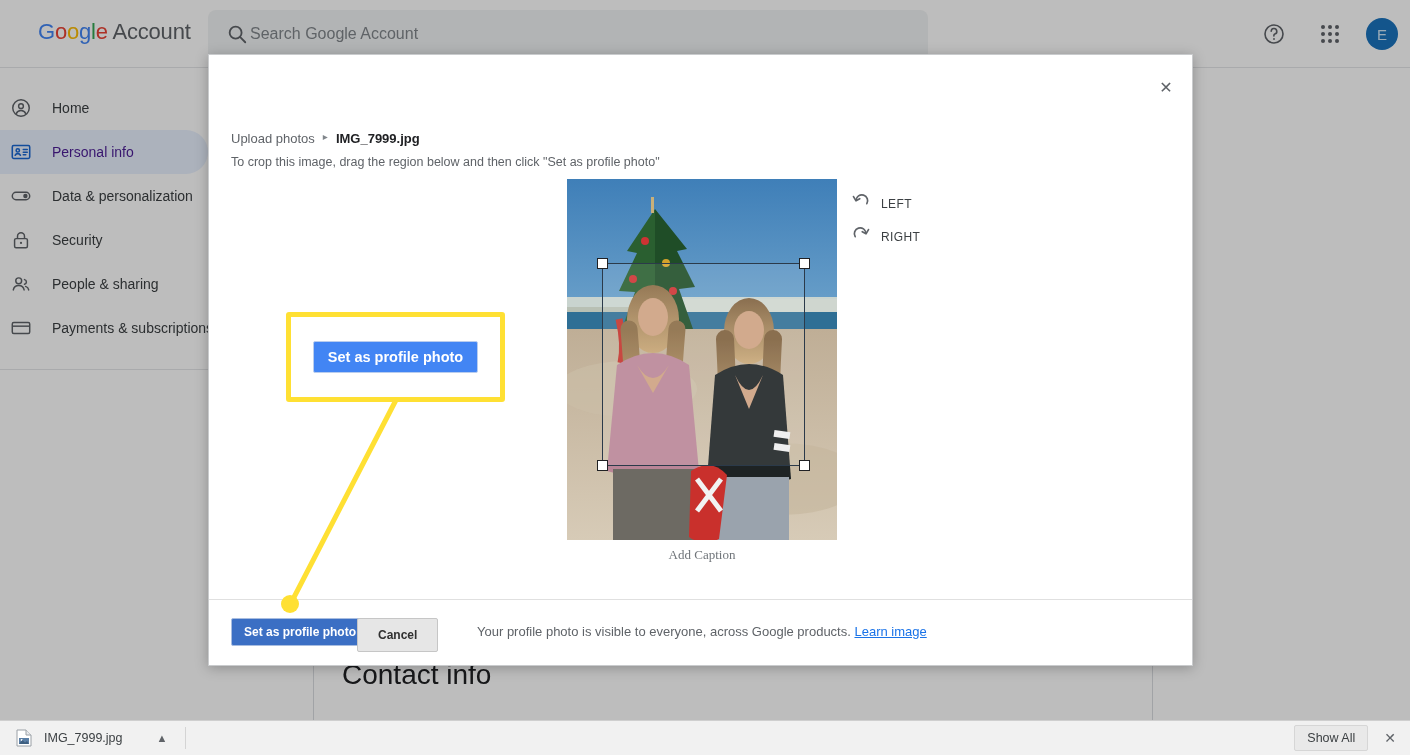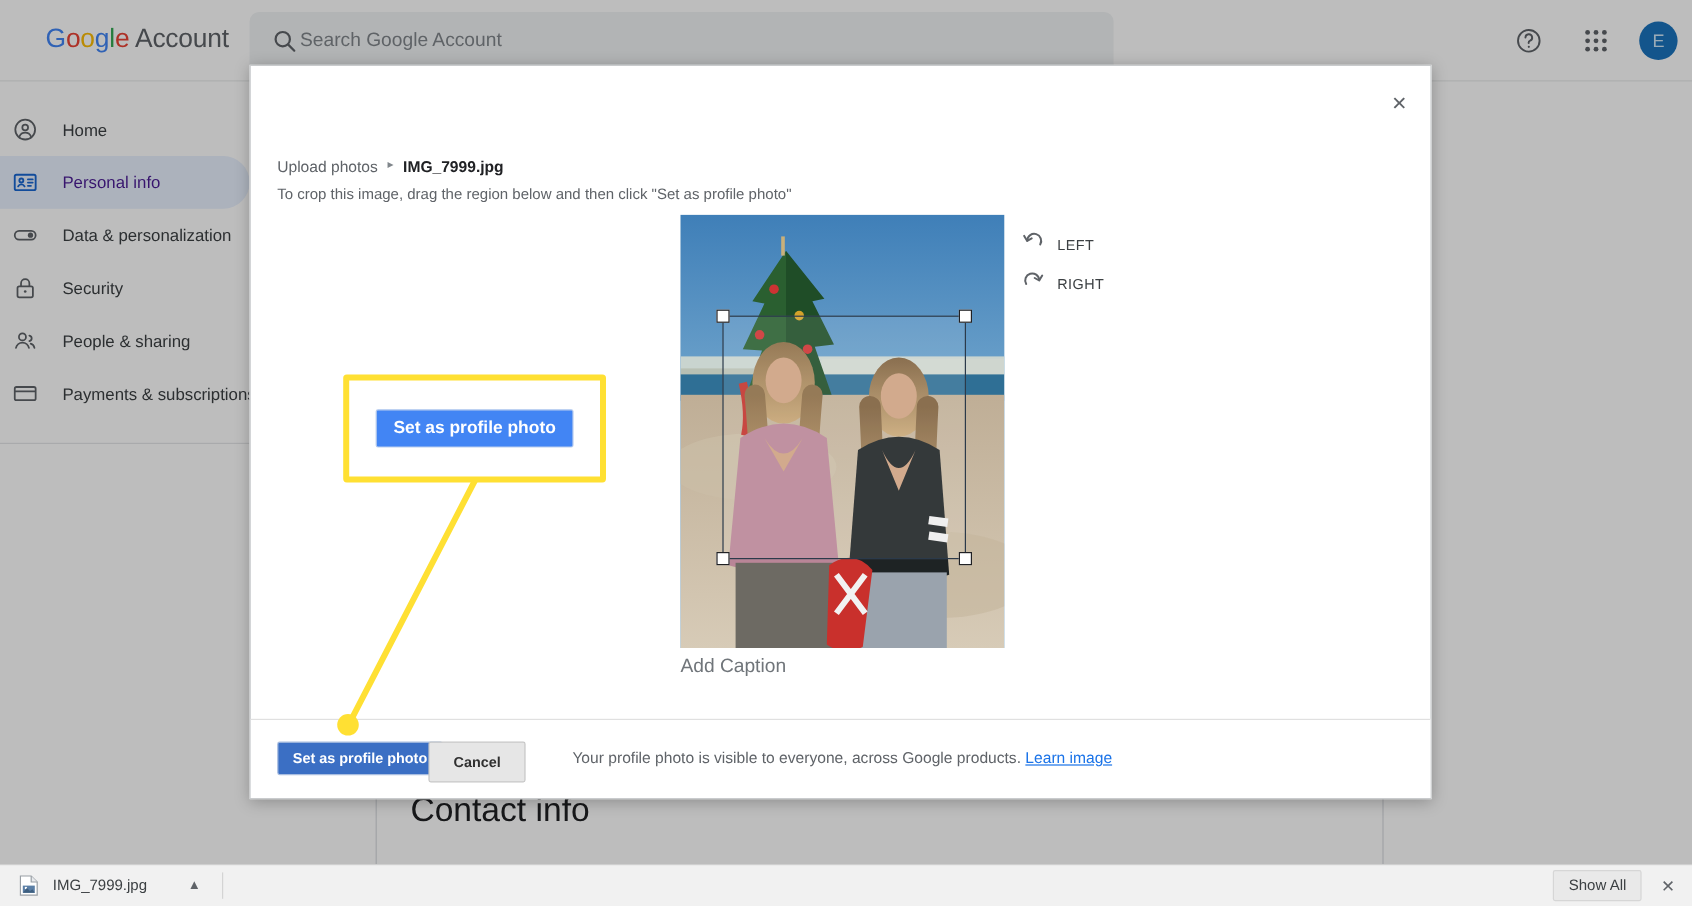--- a/index.html
+++ b/index.html
@@ -100,21 +100,21 @@
   .crop-rect {
     position: absolute; left: 371px; top: 84px; width: 203px; height: 203px;
     border: 1px solid #2b3a4a; background: rgba(255,255,255,0.10);
   }
   .handle {
     position: absolute; width: 11px; height: 11px; background: #ffffff;
     border: 1px solid #202124;
   }
   .h-tl { left: -6px; top: -6px; } .h-tr { right: -6px; top: -6px; }
   .h-bl { left: -6px; bottom: -6px; } .h-br { right: -6px; bottom: -6px; }
-  .caption { position: absolute; left: 336px; top: 368px; width: 270px; text-align: left; font-size: 16px; color: #70757a; }
+  .caption { position: absolute; left: 336px; top: 368px; width: 270px; text-align: center; font-size: 13px; color: #70757a; font-family: Liberation Serif, serif; }
 
   .rot { position: absolute; left: 620px; display: flex; align-items: center; gap: 10px; font-size: 12px; color: #3c4043; letter-spacing: .4px; }
   .rot.left { top: 13px; } .rot.right { top: 46px; }
   .rot svg { width: 20px; height: 20px; }
 
   
   .dlg-foot {
     position: absolute; left: 0; right: 0; bottom: 0; height: 66px;
     border-top: 1px solid #e0e0e0; background: #ffffff;
   }

